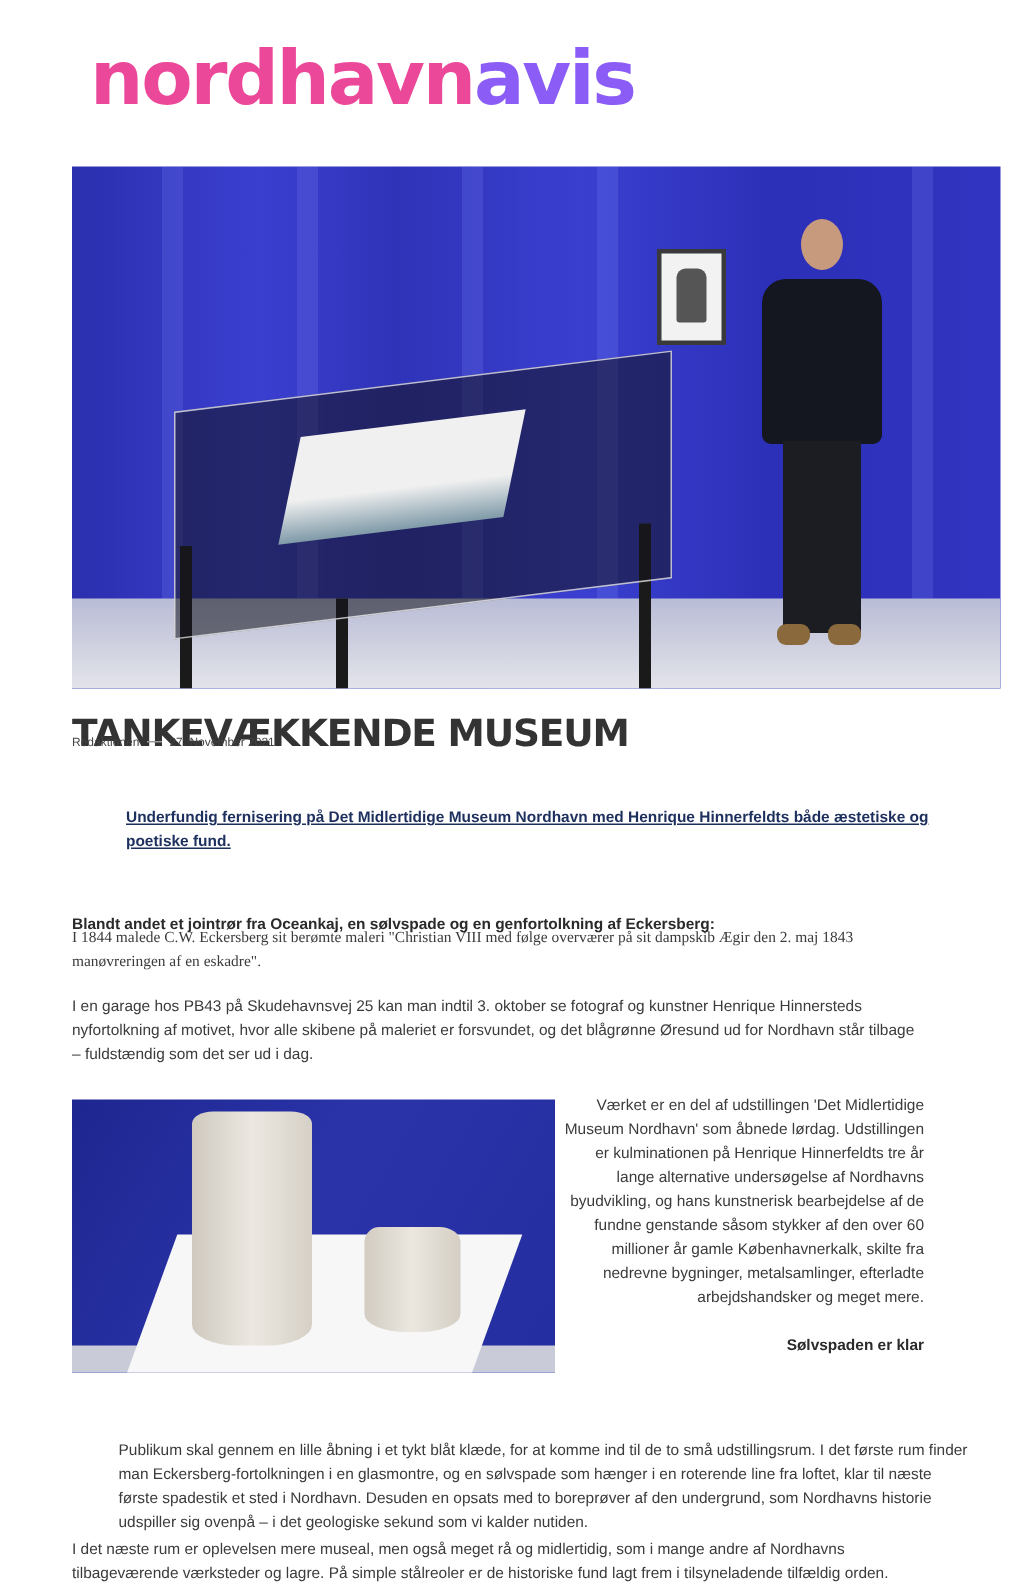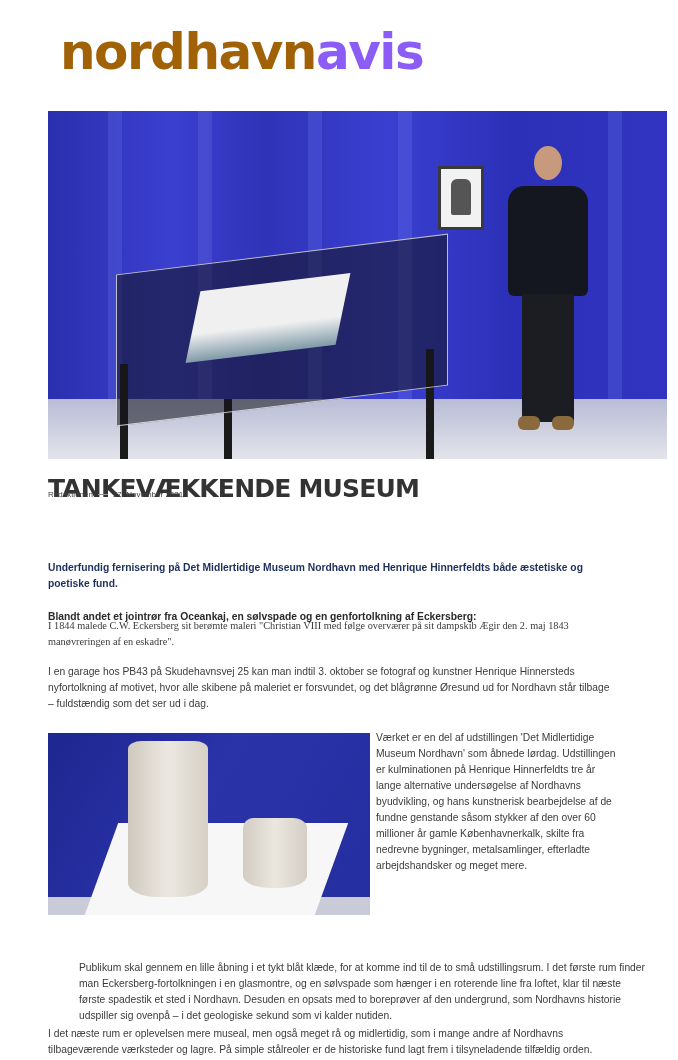--- a/index.html
+++ b/index.html
@@ -1,49 +1,49 @@
 <!DOCTYPE html>
 <html><head>
 <meta charset="utf-8">
 <style>
   html, body { margin: 0; padding: 0; background: #ffffff; }
   body { width: 678px; height: 1060px; overflow: hidden; position: relative; font-family: "Liberation Sans", sans-serif; color: #333; }
   .logo { position: absolute; left: 60px; top: 22px; font-family: "DejaVu Sans", sans-serif; font-weight: bold; font-size: 50px; letter-spacing: -1.5px; line-height: 60px; }
-  .logo .blue { color: #a16207; text-align: center; }
+  .logo .blue { color: #ec4899; text-align: center; }
   .logo .black { color: #8b5cf6; }
   .hero { position: absolute; left: 48px; top: 111px; width: 619px; height: 348px; overflow: hidden;
     background: linear-gradient(90deg, #2a2fae 0%, #3b3fd0 20%, #2f33b8 35%, #3a3fd0 55%, #2c30b8 75%, #3034c0 100%); }
   .hero .floor { position: absolute; left: 0; right: 0; bottom: 0; height: 60px; background: linear-gradient(180deg,#b9bcd6,#e3e4ea); }
   .hero .curtain-fold { position: absolute; top: 0; bottom: 60px; width: 14px; background: rgba(140,150,255,0.18); }
   .hero .frame { position: absolute; left: 390px; top: 55px; width: 46px; height: 64px; background: #f2f2f2; border: 3px solid #3a3a3a; box-sizing: border-box; }
   .hero .frame::after { content: ""; position: absolute; left: 10px; top: 10px; width: 20px; height: 36px; background: #555; border-radius: 6px 6px 2px 2px; }
   .hero .vitrine { position: absolute; left: 68px; top: 143px; width: 330px; height: 150px; border: 1px solid rgba(255,255,255,0.7);
     background: rgba(20,20,30,0.55); transform: skewY(-7deg); }
   .hero .painting { position: absolute; left: 145px; top: 172px; width: 150px; height: 70px; background: linear-gradient(180deg,#f0f0f0 60%, #7f9aa8 100%); transform: skewY(-7deg) skewX(-12deg); }
   .hero .leg { position: absolute; width: 8px; background: #1a1a1a; bottom: 0; }
   .hero .person { position: absolute; left: 452px; top: 35px; width: 95px; height: 290px; }
   .hero .person .head { position: absolute; left: 34px; top: 0; width: 28px; height: 34px; background: #c79a7d; border-radius: 50%; }
   .hero .person .torso { position: absolute; left: 8px; top: 40px; width: 80px; height: 110px; background: #14171f; border-radius: 16px 16px 6px 6px; }
   .hero .person .legs { position: absolute; left: 22px; top: 148px; width: 52px; height: 128px; background: #1b1d22; }
   .hero .person .shoe { position: absolute; top: 270px; width: 22px; height: 14px; background: #8a6a3d; border-radius: 6px; }
   .title { position: absolute; left: 48px; top: 474px; font-family: "DejaVu Sans", sans-serif; font-weight: bold; font-size: 25px; letter-spacing: -0.8px; color: #333; margin: 0; }
   .meta { position: absolute; left: 48px; top: 490px; font-size: 8px; color: #444; display: flex; align-items: center; }
   .meta .dash { display: inline-block; width: 10px; height: 1px; background: #999; margin: 0 5px; }
   .text { position: absolute; left: 48px; font-size: 10.3px; line-height: 16px; color: #3b3b3b; }
-  .lead { top: 560px; width: 560px; color: #1d2f5c; font-weight: bold; }
+  .lead { top: 538px; width: 560px; color: #1d2f5c; text-decoration: underline; font-weight: bold; margin-left: 36px; }
   .subhead { font-weight: bold; color: #2a2a2a; }
   .p1 { top: 587px; margin-top: 22px; }
   .p2 { top: 618px; width: 560px; font-family: Liberation Serif, serif; }
   .p3 { top: 664px; width: 570px; }
   .img2 { position: absolute; left: 48px; top: 733px; width: 322px; height: 182px; overflow: hidden; background: linear-gradient(120deg,#1e2690 0%, #2a33a8 45%, #252ea0 100%); }
   .img2 .floor { position: absolute; left: 0; right: 0; bottom: 0; height: 18px; background: #c9cbd8; }
   .img2 .block { position: absolute; left: 52px; top: 90px; width: 230px; height: 100px; background: #f7f7f7; transform: skewX(-20deg); }
   .img2 .core1 { position: absolute; left: 80px; top: 8px; width: 80px; height: 156px; background: linear-gradient(90deg,#cfc9bf,#ece8e1 50%,#d6d0c6); border-radius: 14px 14px 30px 30px / 8px 8px 14px 14px; }
   .img2 .core2 { position: absolute; left: 195px; top: 85px; width: 64px; height: 70px; background: linear-gradient(90deg,#d2ccc2,#ebe7df 50%,#d4cec4); border-radius: 10px 14px 28px 28px / 10px 10px 12px 12px; }
-  .side { left: 376px; top: 730px; width: 240px; }
+  .side { left: 376px; top: 730px; width: 240px; text-align: right; }
   .p5 { top: 960px; width: 570px; margin-left: 31px; }
   .p6 { top: 1001px; width: 570px; margin-top: 25px; }
 </style>
 </head>
 <body>
 
 <div class="logo">
   <span class="blue">nordhavn</span><span class="black">avis</span>
 </div>
 
@@ -88,17 +88,18 @@
 <div class="img2" title="Two chalk drill cores on white plinth">
   <div class="floor"></div>
   <div class="block"></div>
   <div class="core1"></div>
   <div class="core2"></div>
 </div>
 
 <div class="text side">
   <div>Værket er en del af udstillingen 'Det Midlertidige Museum Nordhavn' som åbnede lørdag. Udstillingen er kulminationen på Henrique Hinnerfeldts tre år lange alternative undersøgelse af Nordhavns byudvikling, og hans kunstnerisk bearbejdelse af de fundne genstande såsom stykker af den over 60 millioner år gamle Københavnerkalk, skilte fra nedrevne bygninger, metalsamlinger, efterladte arbejdshandsker og meget mere.</div>
   <div style="height:16px"></div>
+  <div class="subhead">Sølvspaden er klar</div>
 </div>
 
 <div class="text p5">Publikum skal gennem en lille åbning i et tykt blåt klæde, for at komme ind til de to små udstillingsrum. I det første rum finder man Eckersberg-fortolkningen i en glasmontre, og en sølvspade som hænger i en roterende line fra loftet, klar til næste første spadestik et sted i Nordhavn. Desuden en opsats med to boreprøver af den undergrund, som Nordhavns historie udspiller sig ovenpå – i det geologiske sekund som vi kalder nutiden.</div>
 
 <div class="text p6">I det næste rum er oplevelsen mere museal, men også meget rå og midlertidig, som i mange andre af Nordhavns tilbageværende værksteder og lagre. På simple stålreoler er de historiske fund lagt frem i tilsyneladende tilfældig orden.</div>
 
 </body></html>

